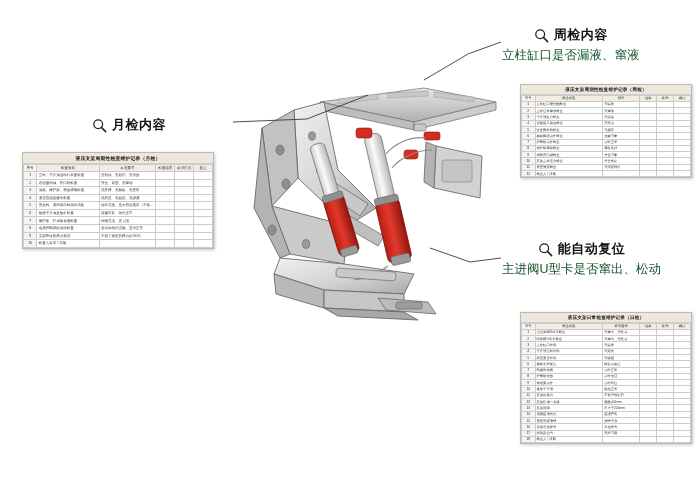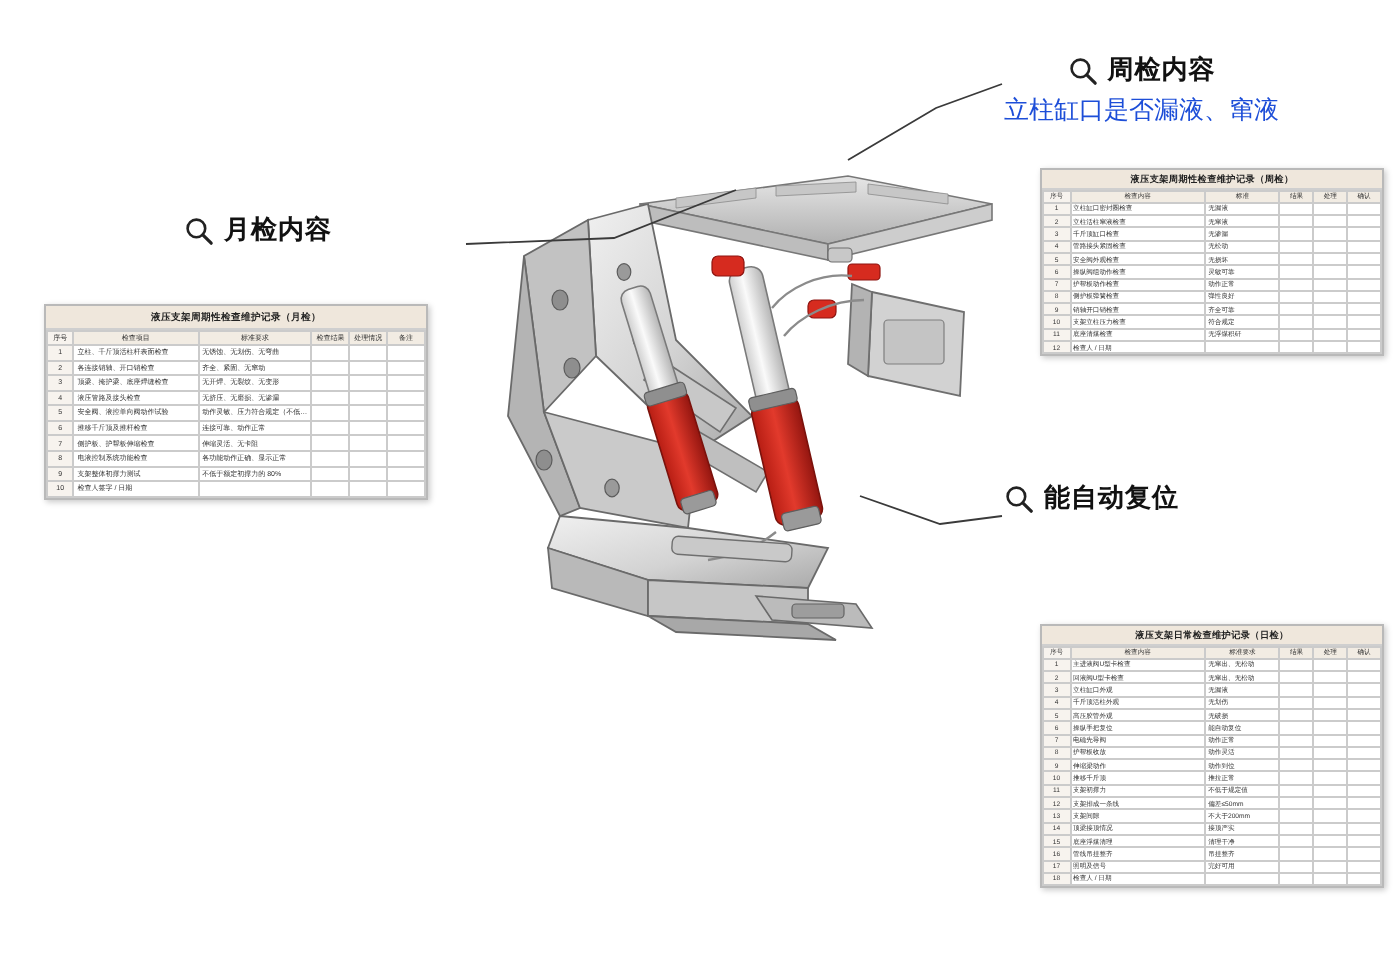--- a/index.html
+++ b/index.html
@@ -36,33 +36,33 @@
   }
   .callout .title {
     font-size: 13px;
     font-weight: bold;
     letter-spacing: 0.5px;
     color: #111111;
   }
   .callout .body {
     font-size: 12.5px;
     line-height: 17px;
-    color: #1d4ed8;
+    color: #14532d;
     margin-top: 3px;
     max-width: 170px;
   }
   .mag {
     width: 15px;
     height: 15px;
     flex: 0 0 15px;
     position: relative;
   }
   .mag svg { display: block; }
 
-  #callout-month { left: 92px; top: 106px; }
+  #callout-month { left: 92px; top: 116px; }
   #callout-week  { left: 502px; top: 26px; }
   #callout-day   { left: 502px; top: 240px; }
 
   
   #leaders {
     position: absolute;
     left: 0; top: 0;
     width: 700px; height: 487px;
     pointer-events: none;
   }
@@ -269,20 +269,21 @@
   <div class="callout" id="callout-day">
     <div class="hdr">
       <span class="mag">
         <svg width="15" height="15" viewBox="0 0 15 15">
           <circle cx="6.2" cy="6.2" r="4.4" fill="none" stroke="#222" stroke-width="1.3"></circle>
           <line x1="9.4" y1="9.4" x2="13.6" y2="13.6" stroke="#222" stroke-width="1.6" stroke-linecap="round"></line>
         </svg>
       </span>
       <span class="title">能自动复位</span>
     </div>
+    <div class="body">主进阀U型卡是否窜出、松动</div>
   </div>
 
   <div class="sheet" id="sheet-month">
     <div class="sheet-title">液压支架周期性检查维护记录（月检）</div>
     <table>
       <colgroup>
           <col style="width: 7%;">
           <col style="width: 33%;">
           <col style="width: 30%;">
           <col style="width: 10%;">

